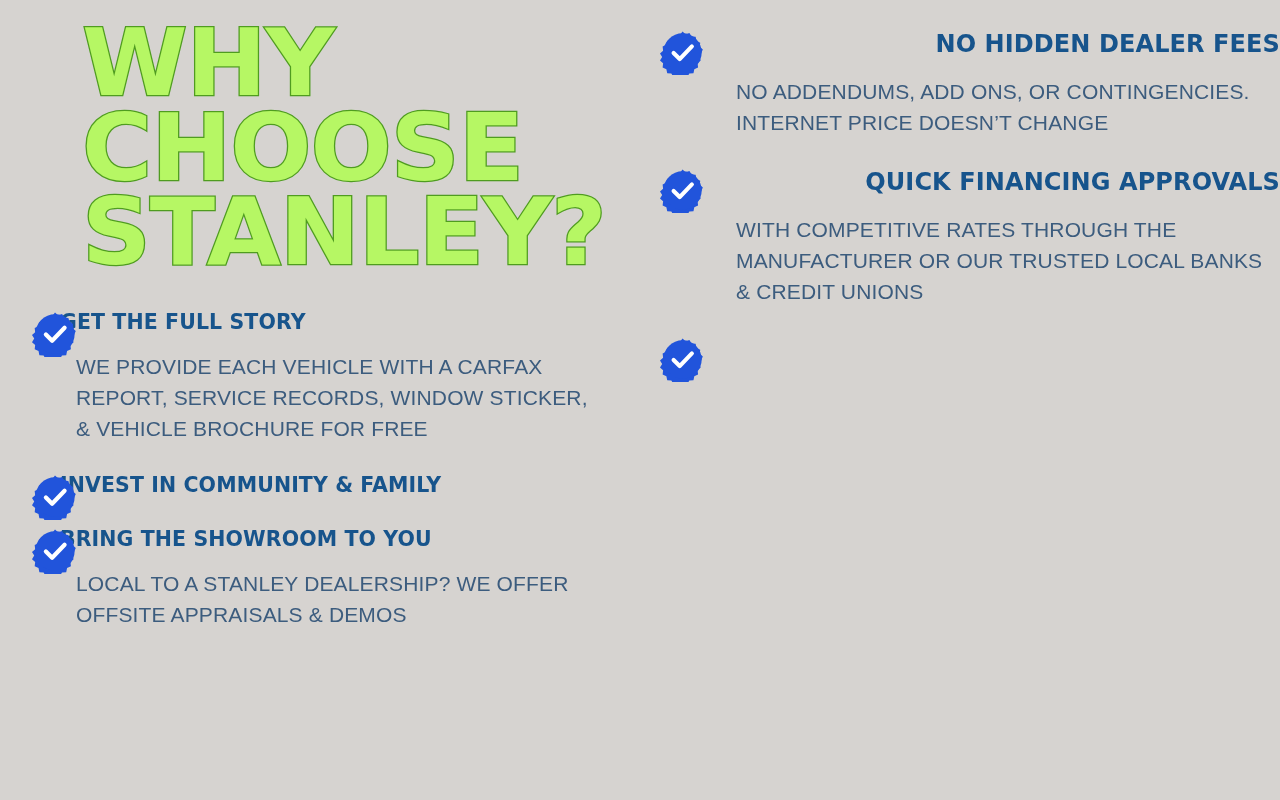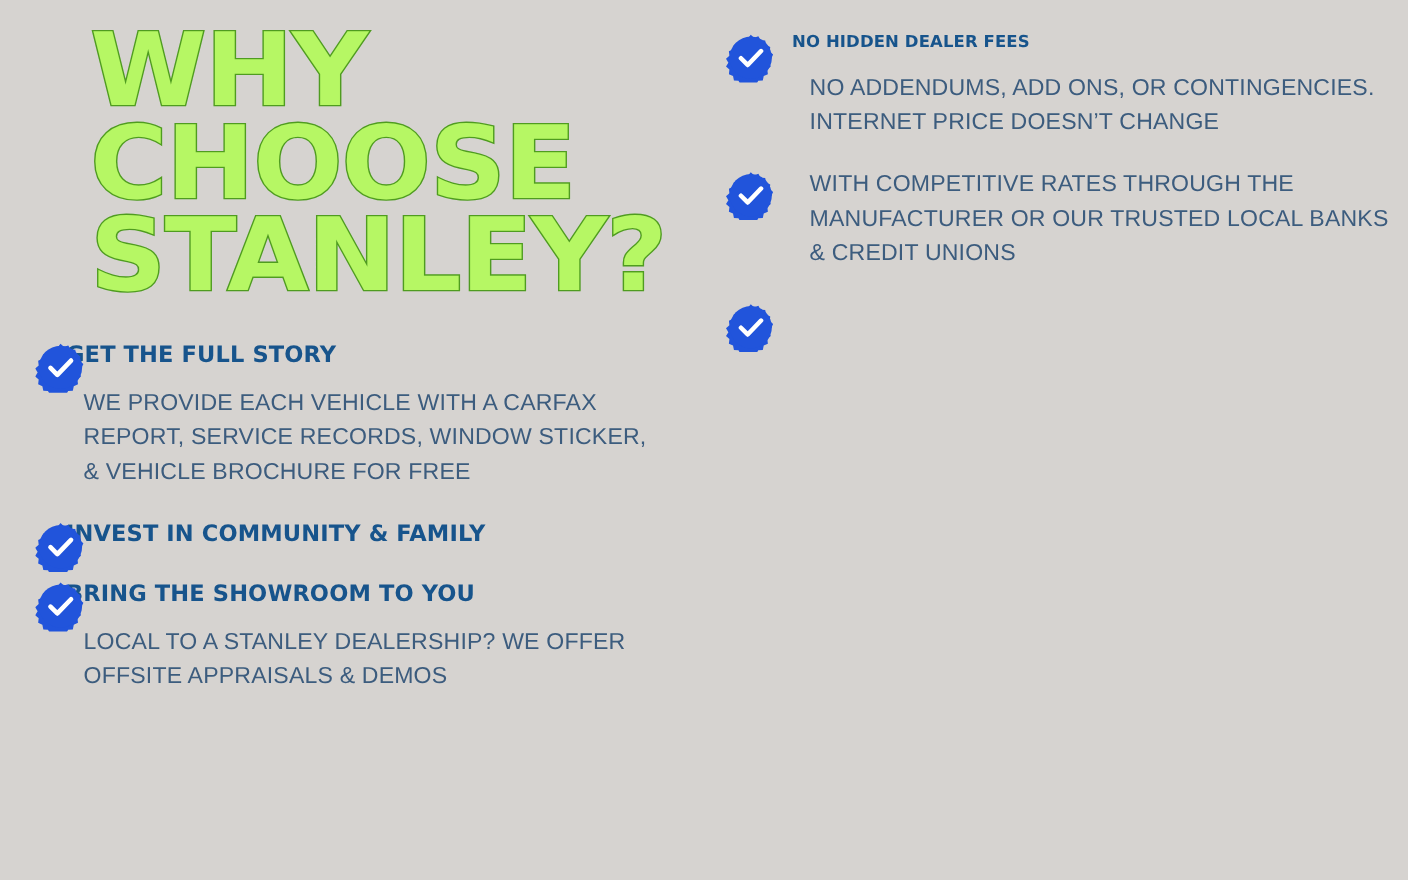--- a/index.html
+++ b/index.html
@@ -96,21 +96,21 @@
   .f-title {
     font-family: "DejaVu Sans", sans-serif;
     font-weight: 700;
     font-size: 20.5px;
     line-height: 1.38;
     letter-spacing: 0.1px;
     color: #17548c;
     margin: 0 0 1px 0;
     text-transform: uppercase;
   }
-  .col-right .f-title { font-size: 15px; }
+  .col-right .f-title { font-size: 24px; text-align: right; }
 
   .f-body {
     font-family: "Liberation Sans", sans-serif;
     font-weight: 400;
     font-size: 21px;
     line-height: 1.47;
     letter-spacing: 0.15px;
     color: #3c5c7e;
     margin: 16px;
     text-transform: uppercase;
@@ -187,20 +187,21 @@
 
 
     <div class="feature">
       <span class="badge">
         <svg viewBox="0 0 48 48" aria-hidden="true">
           <path fill="#2154db" d="M24 1.6l3.2 2.9 4.2-1.3 2.2 3.8 4.4 0.3 0.9 4.3 4 1.9-0.5 4.4 3.3 2.9-1.8 4-2.3 3.8 1.8 4-3.3 2.9 0.5 4.4-4 1.9-0.9 4.3-4.4 0.3-2.2 3.8-4.2-1.3-3.2 2.9-3.2-2.9-4.2 1.3-2.2-3.8-4.4-0.3-0.9-4.3-4-1.9 0.5-4.4-3.3-2.9 2.3-3.8-2.3-3.8 3.3-2.9-0.5-4.4 4-1.9 0.9-4.3 4.4-0.3 2.2-3.8 4.2 1.3z"></path>
           <circle cx="24" cy="24" r="20.5" fill="#2154db"></circle>
           <path fill="none" stroke="#ffffff" stroke-width="4.4" stroke-linecap="round" stroke-linejoin="round" d="M14.5 24.5 L21 31 L34 17.5"></path>
         </svg>
       </span>
+      <p class="f-title">QUICK FINANCING APPROVALS</p>
       <p class="f-body">WITH COMPETITIVE RATES THROUGH THE MANUFACTURER OR OUR TRUSTED LOCAL BANKS &amp; CREDIT UNIONS</p>
     </div>
 
 
     <div class="feature">
       <span class="badge">
         <svg viewBox="0 0 48 48" aria-hidden="true">
           <path fill="#2154db" d="M24 1.6l3.2 2.9 4.2-1.3 2.2 3.8 4.4 0.3 0.9 4.3 4 1.9-0.5 4.4 3.3 2.9-1.8 4-2.3 3.8 1.8 4-3.3 2.9 0.5 4.4-4 1.9-0.9 4.3-4.4 0.3-2.2 3.8-4.2-1.3-3.2 2.9-3.2-2.9-4.2 1.3-2.2-3.8-4.4-0.3-0.9-4.3-4-1.9 0.5-4.4-3.3-2.9 2.3-3.8-2.3-3.8 3.3-2.9-0.5-4.4 4-1.9 0.9-4.3 4.4-0.3 2.2-3.8 4.2 1.3z"></path>
           <circle cx="24" cy="24" r="20.5" fill="#2154db"></circle>
           <path fill="none" stroke="#ffffff" stroke-width="4.4" stroke-linecap="round" stroke-linejoin="round" d="M14.5 24.5 L21 31 L34 17.5"></path>

